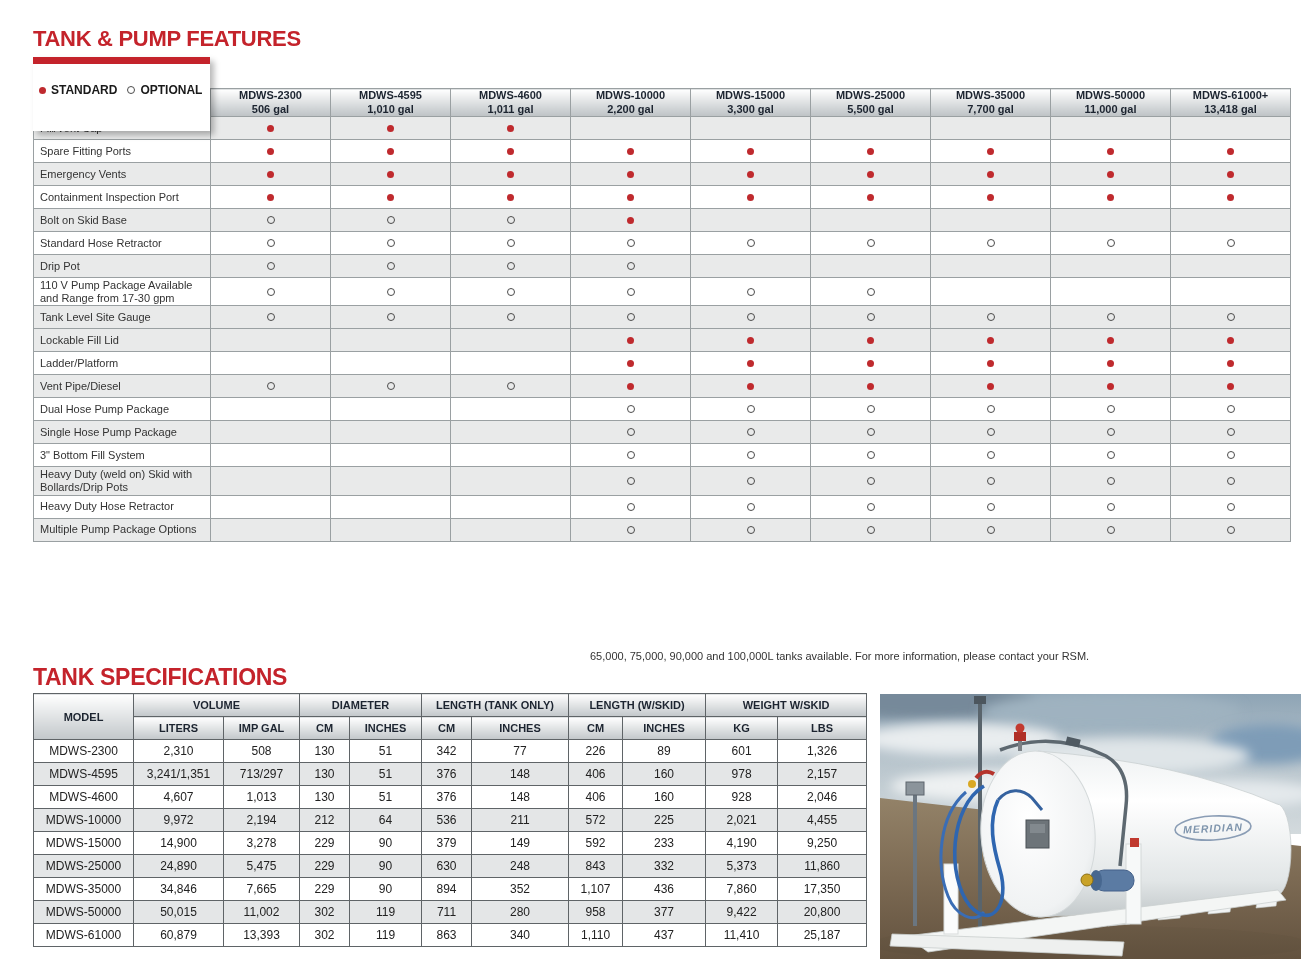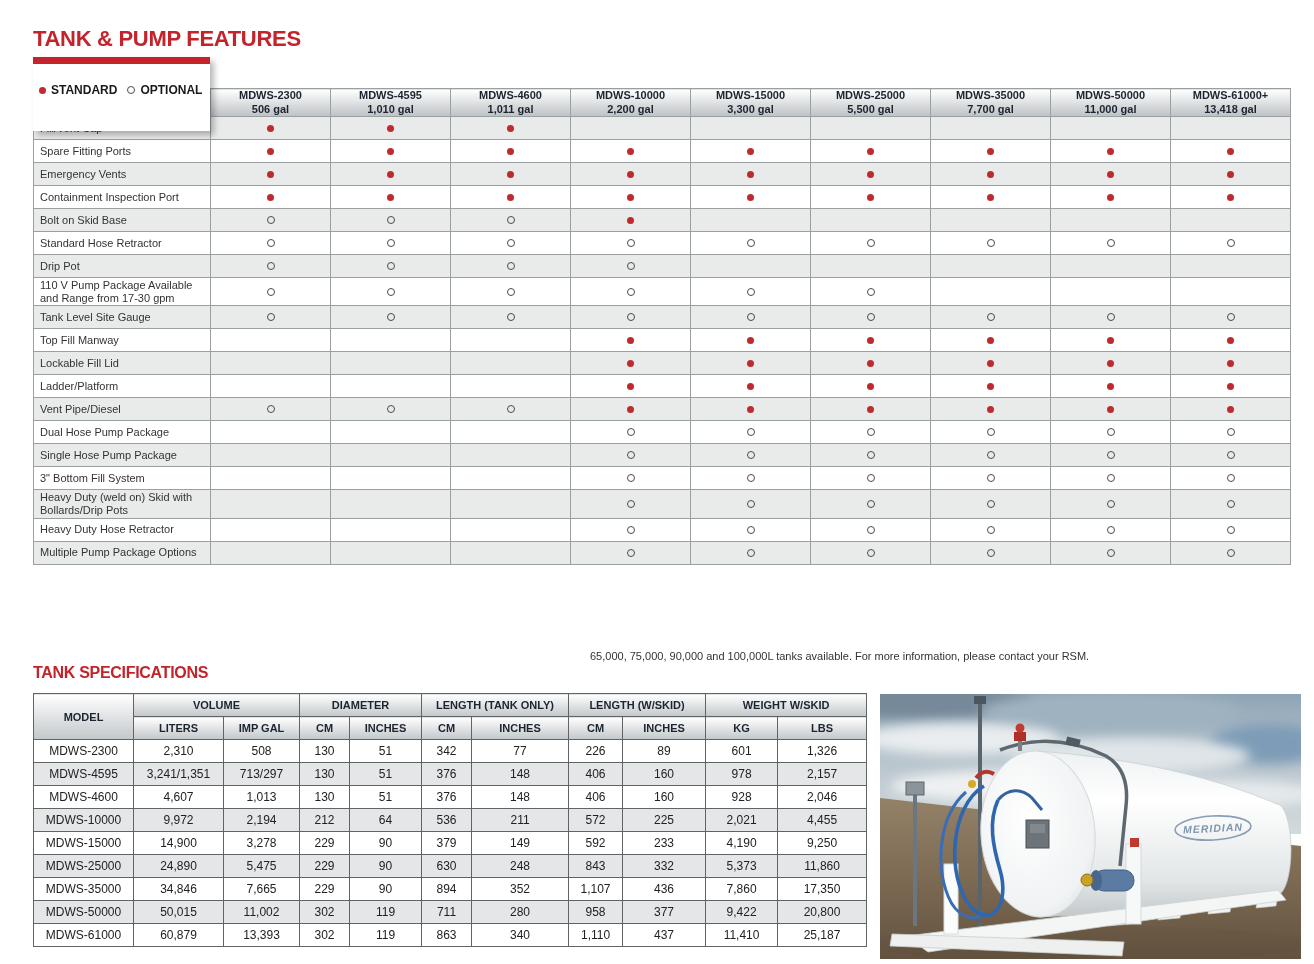--- a/index.html
+++ b/index.html
@@ -1,20 +1,20 @@
 <!DOCTYPE html>
 <html><head>
 <meta charset="utf-8">
 <style>
   html,body{margin:0;padding:0;background:#ffffff;}
   #page{position:relative;width:1314px;height:964px;background:#fff;overflow:hidden;
         font-family:"Liberation Sans",sans-serif;}
   .sec-title{position:absolute;left:33px;color:#c4232b;font-weight:bold;letter-spacing:-0.3px;}
   #features-title{top:26px;font-size:22px;}
-  #specs-title{top:664px;font-size:16px;}
+  #specs-title{top:664px;font-size:23px;}
 
   
   #legend-box{position:absolute;left:33px;top:57px;width:177px;height:74px;background:#fff;
       box-shadow:4px 4px 6px rgba(0,0,0,0.28);z-index:5;}
   #legend-bar{position:absolute;left:0;top:0;width:100%;height:7px;background:#c4232b;}
   #legend-items{position:absolute;left:6px;top:26px;display:flex;align-items:center;gap:10px;
       font-size:12px;font-weight:bold;color:#1a1a1a;}
   .legend-item{display:flex;align-items:center;gap:5px;}
 
   .dot-s{display:inline-block;width:7px;height:7px;border-radius:50%;background:#bf2a2e;}
@@ -218,32 +218,20 @@
             <td class="label">Tank Level Site Gauge</td>
             <td><span class="dot-o"></span></td>
             <td><span class="dot-o"></span></td>
             <td><span class="dot-o"></span></td>
             <td><span class="dot-o"></span></td>
             <td><span class="dot-o"></span></td>
             <td><span class="dot-o"></span></td>
             <td><span class="dot-o"></span></td>
             <td><span class="dot-o"></span></td>
             <td><span class="dot-o"></span></td>
-          </tr>
-          <tr>
-            <td class="label">Top Fill Manway</td>
-            <td></td>
-            <td></td>
-            <td></td>
-            <td><span class="dot-s"></span></td>
-            <td><span class="dot-s"></span></td>
-            <td><span class="dot-s"></span></td>
-            <td><span class="dot-s"></span></td>
-            <td><span class="dot-s"></span></td>
-            <td><span class="dot-s"></span></td>
           </tr>
           <tr class="stripe">
             <td class="label">Lockable Fill Lid</td>
             <td></td>
             <td></td>
             <td></td>
             <td><span class="dot-s"></span></td>
             <td><span class="dot-s"></span></td>
             <td><span class="dot-s"></span></td>
             <td><span class="dot-s"></span></td>

